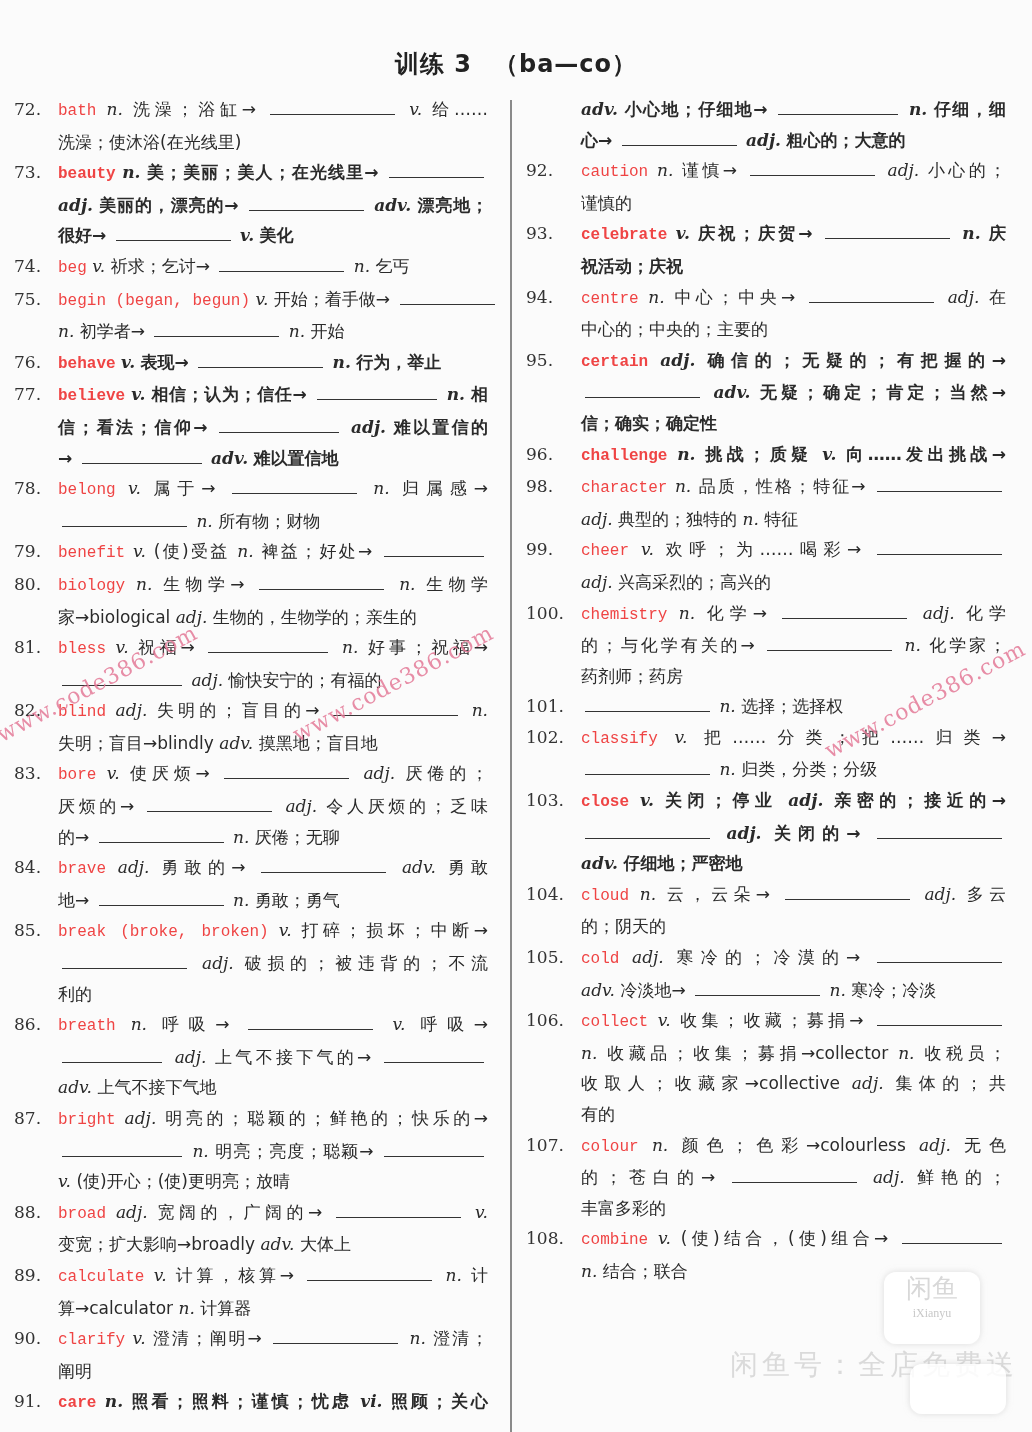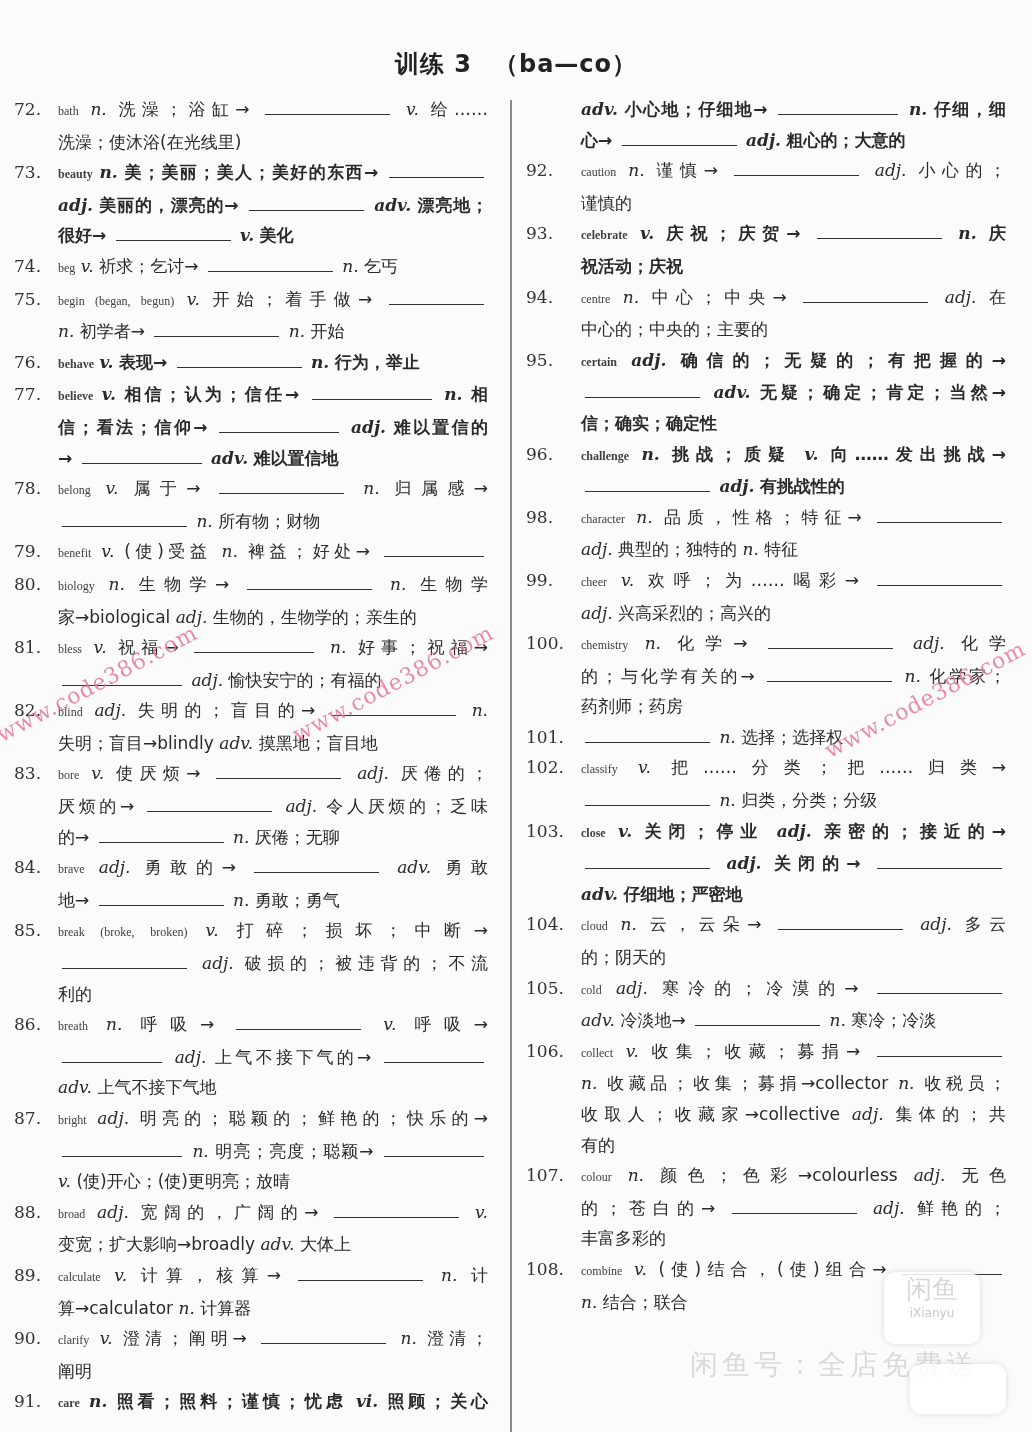--- a/index.html
+++ b/index.html
@@ -19,21 +19,21 @@
     background:#8a8a8a;
   }
   .col { position:absolute; top:94px; }
   .col.left { left:14px; width:474px; }
   .col.right { left:526px; width:480px; }
   .entry { position:relative; padding-left:44px; font-size:17px; line-height:30.6px; margin-bottom:0; }
   .col.right .entry { padding-left:55px; }
   .num { position:absolute; left:0; top:0; font-size:17px; color:#333; }
   .line { display:block; white-space:nowrap; text-align:justify; text-align-last:justify; }
   .line.last { text-align-last:left; }
-  .hw { font-family:Liberation Serif, serif; font-size:12px; color:#404040; }
+  .hw { font-family:Liberation Mono, monospace; font-size:16px; color:#ef4444; }
   .hw.b { font-weight:bold; }
   .pos { font-style:italic; font-family:"DejaVu Serif","Liberation Serif",serif; }
   .pos.b { font-weight:bold; }
   .blank {
     display:inline-block; height:18px; border-bottom:1.4px solid #333;
     vertical-align:baseline; margin:0 4px;
   }
   .cn { font-family:"DejaVu Sans","Liberation Sans",sans-serif; font-size:17px; }
   .cn.b { font-weight:bold; }
   .wm {
@@ -61,21 +61,21 @@
 <div class="divider"></div>
 
 <div class="col left" id="col-left">
     <div class="entry">
       <span class="num">72.</span>
       <span class="line"><span class="hw">bath</span> <span class="pos">n.</span> <span class="cn">洗澡；浴缸→</span> <span class="blank" style="width: 125px;"></span> <span class="pos">v.</span> <span class="cn">给……</span></span>
       <span class="line last"><span class="cn">洗澡；使沐浴(在光线里)</span></span>
     </div>
     <div class="entry">
       <span class="num">73.</span>
-      <span class="line"><span class="hw b">beauty</span> <span class="pos b">n.</span> <span class="cn b">美；美丽；美人；美好的东西→</span> <span class="blank" style="width: 95px;"></span></span>
+      <span class="line"><span class="hw b">beauty</span> <span class="pos b">n.</span> <span class="cn b">美；美丽；美人；在光线里→</span> <span class="blank" style="width: 95px;"></span></span>
       <span class="line"><span class="pos b">adj.</span> <span class="cn b">美丽的，漂亮的→</span> <span class="blank" style="width: 115px;"></span> <span class="pos b">adv.</span> <span class="cn b">漂亮地；</span></span>
       <span class="line last"><span class="cn b">很好→</span> <span class="blank" style="width: 115px;"></span> <span class="pos b">v.</span> <span class="cn b">美化</span></span>
     </div>
     <div class="entry">
       <span class="num">74.</span>
       <span class="line last"><span class="hw">beg</span> <span class="pos">v.</span> <span class="cn">祈求；乞讨→</span> <span class="blank" style="width: 125px;"></span> <span class="pos">n.</span> <span class="cn">乞丐</span></span>
     </div>
     <div class="entry">
       <span class="num">75.</span>
       <span class="line"><span class="hw">begin (began, begun)</span> <span class="pos">v.</span> <span class="cn">开始；着手做→</span> <span class="blank" style="width: 95px;"></span></span>
@@ -188,21 +188,20 @@
     </div>
     <div class="entry">
       <span class="num">95.</span>
       <span class="line"><span class="hw b">certain</span> <span class="pos b">adj.</span> <span class="cn b">确信的；无疑的；有把握的→</span></span>
       <span class="line"><span class="blank" style="width: 115px;"></span> <span class="pos b">adv.</span> <span class="cn b">无疑；确定；肯定；当然→</span></span>
       <span class="line last"><span class="cn b">信；确实；确定性</span></span>
     </div>
     <div class="entry">
       <span class="num">96.</span>
       <span class="line"><span class="hw b">challenge</span> <span class="pos b">n.</span> <span class="cn b">挑战；质疑</span> <span class="pos b">v.</span> <span class="cn b">向……发出挑战→</span></span>
-      <span class="line last"><span class="blank" style="width: 125px;"></span> <span class="pos b">adj.</span> <span class="cn b">有挑战性的</span></span>
     </div>
     <div class="entry">
       <span class="num">98.</span>
       <span class="line"><span class="hw">character</span> <span class="pos">n.</span> <span class="cn">品质，性格；特征→</span> <span class="blank" style="width: 125px;"></span></span>
       <span class="line last"><span class="pos">adj.</span> <span class="cn">典型的；独特的</span> <span class="pos">n.</span> <span class="cn">特征</span></span>
     </div>
     <div class="entry">
       <span class="num">99.</span>
       <span class="line"><span class="hw">cheer</span> <span class="pos">v.</span> <span class="cn">欢呼；为……喝彩→</span> <span class="blank" style="width: 125px;"></span></span>
       <span class="line last"><span class="pos">adj.</span> <span class="cn">兴高采烈的；高兴的</span></span>
@@ -255,18 +254,18 @@
       <span class="num">108.</span>
       <span class="line"><span class="hw">combine</span> <span class="pos">v.</span> <span class="cn">(使)结合，(使)组合→</span> <span class="blank" style="width: 100px;"></span></span>
       <span class="line last"><span class="pos">n.</span> <span class="cn">结合；联合</span></span>
     </div>
   </div>
 
 <div class="wm" style="left:4px; top:722px;">www.code386.com</div>
 <div class="wm" style="left:300px; top:722px;">www.code386.com</div>
 <div class="wm" style="left:832px; top:738px;">www.code386.com</div>
 
-<div class="overlay-badge" style="left:884px; top:1272px; width:96px; height:72px;">
+<div class="overlay-badge" style="left:884px; top:1272px; width:96px; height:72px;font-family:Liberation Serif, serif;">
   <div style="font-size:26px; line-height:34px; color:#d8d8d8;">闲鱼</div>
   <div style="font-size:12px; color:#c8c8c8;">iXianyu</div>
 </div>
-<div class="overlay-text" style="left:690px; top:1346px;">闲鱼号：全店免费送</div>
+<div class="overlay-text" style="left:730px; top:1346px;">闲鱼号：全店免费送</div>
 <div class="overlay-badge" style="left:910px; top:1364px; width:96px; height:50px;"></div>
 
 </body></html>

